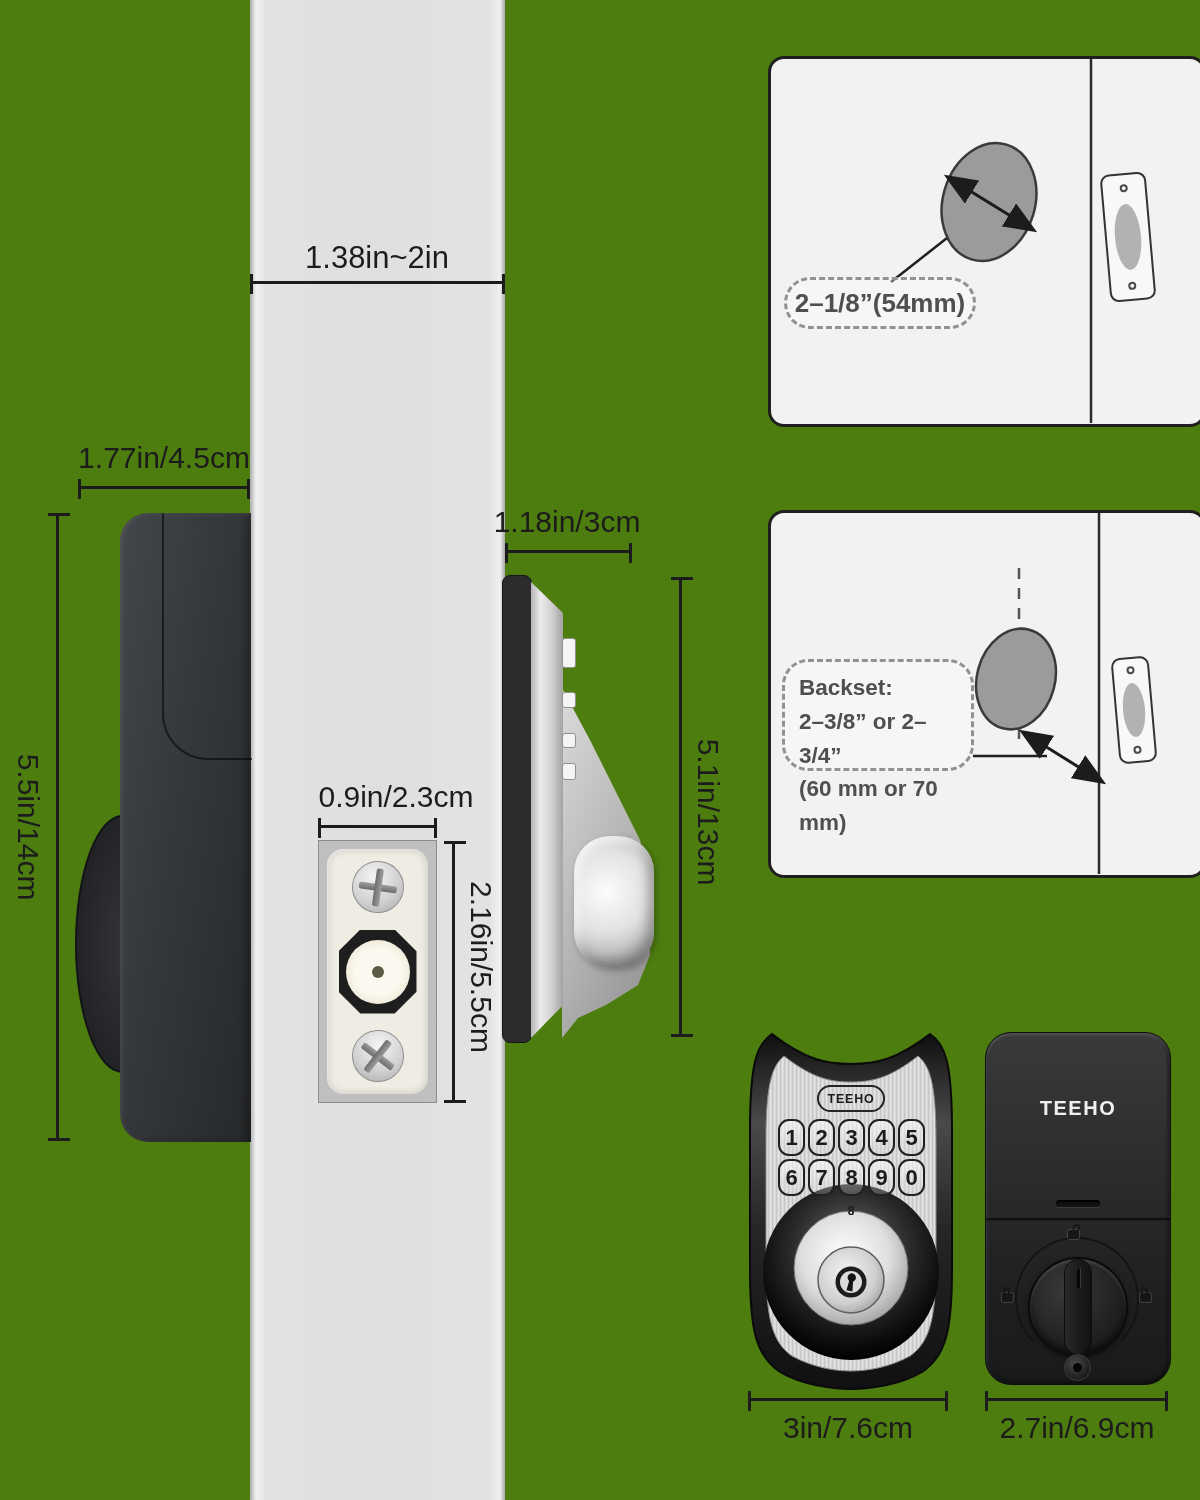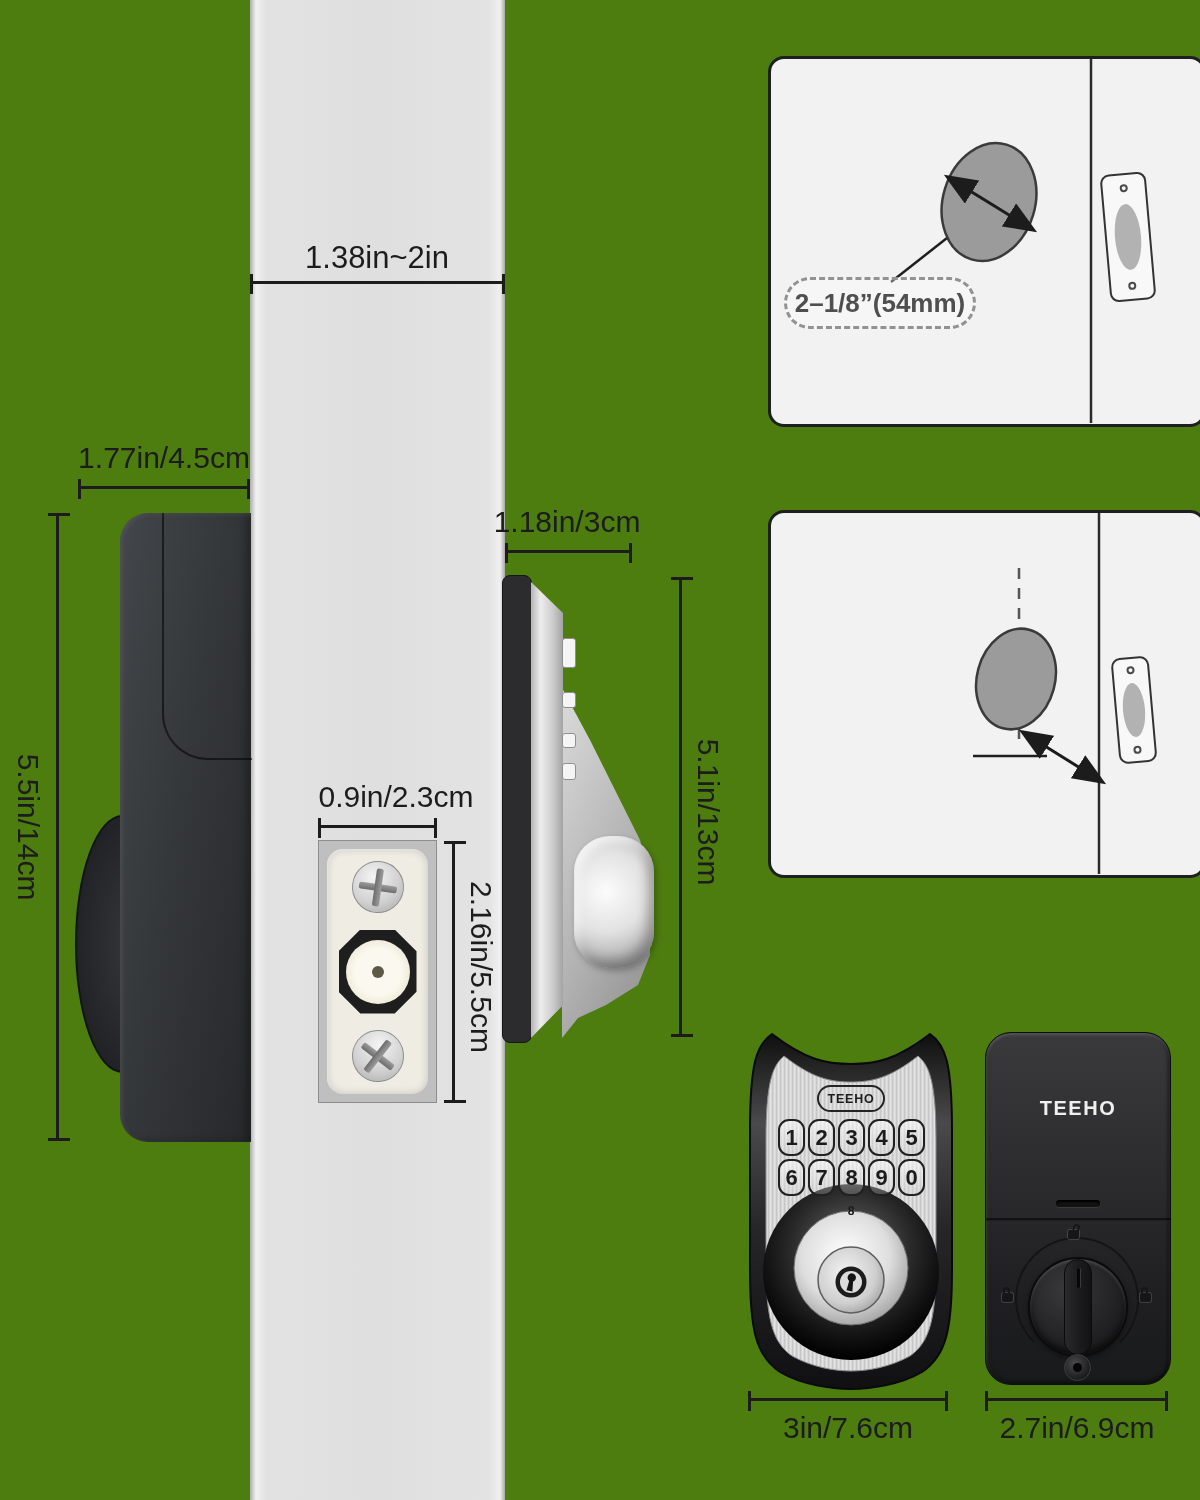--- a/index.html
+++ b/index.html
@@ -179,20 +179,25 @@
       <line x1="328" y1="0" x2="328" y2="361" stroke="#2b2b2b" stroke-width="2.5"></line>
       <line x1="248" y1="55" x2="248" y2="232" stroke="#555" stroke-width="2.5" stroke-dasharray="11 9"></line>
       <ellipse cx="245" cy="166" rx="39" ry="51" transform="rotate(15 245 166)" fill="#9b9b9b" stroke="#3a3a3a" stroke-width="2.5"></ellipse>
       <line x1="202" y1="243" x2="276" y2="243" stroke="#1f1f1f" stroke-width="2.5"></line>
       <line x1="253" y1="220" x2="330" y2="268" stroke="#1c1c1c" stroke-width="3" marker-start="url(#ah2)" marker-end="url(#ah2)"></line>
     </svg>
     <div class="faceplate" style="left:344px;top:144px;width:38px;height:106px;transform:rotate(-5deg);">
       <div class="bore" style="width:22px;height:54px;"></div>
       <div class="hole" style="top:7px;"></div>
       <div class="hole" style="bottom:7px;"></div>
+    </div>
+    <div class="bubble multi" style="left:11px;top:146px;width:192px;height:112px;">
+      <div>Backset:</div>
+      <div>2–3/8” or 2–3/4”</div>
+      <div>(60 mm or 70 mm)</div>
     </div>
   </div>
 
   <svg class="abs" style="left:740px;top:1022px;" width="222" height="372" viewBox="0 0 222 372">
     <defs>
       <linearGradient id="chromeG" x1="0" y1="0" x2="0" y2="1">
         <stop offset="0" stop-color="#0f0f0f"></stop>
           <stop offset="0.25" stop-color="#4a4a4c"></stop>
         <stop offset="0.55" stop-color="#262628"></stop>
           <stop offset="1" stop-color="#101012"></stop>

